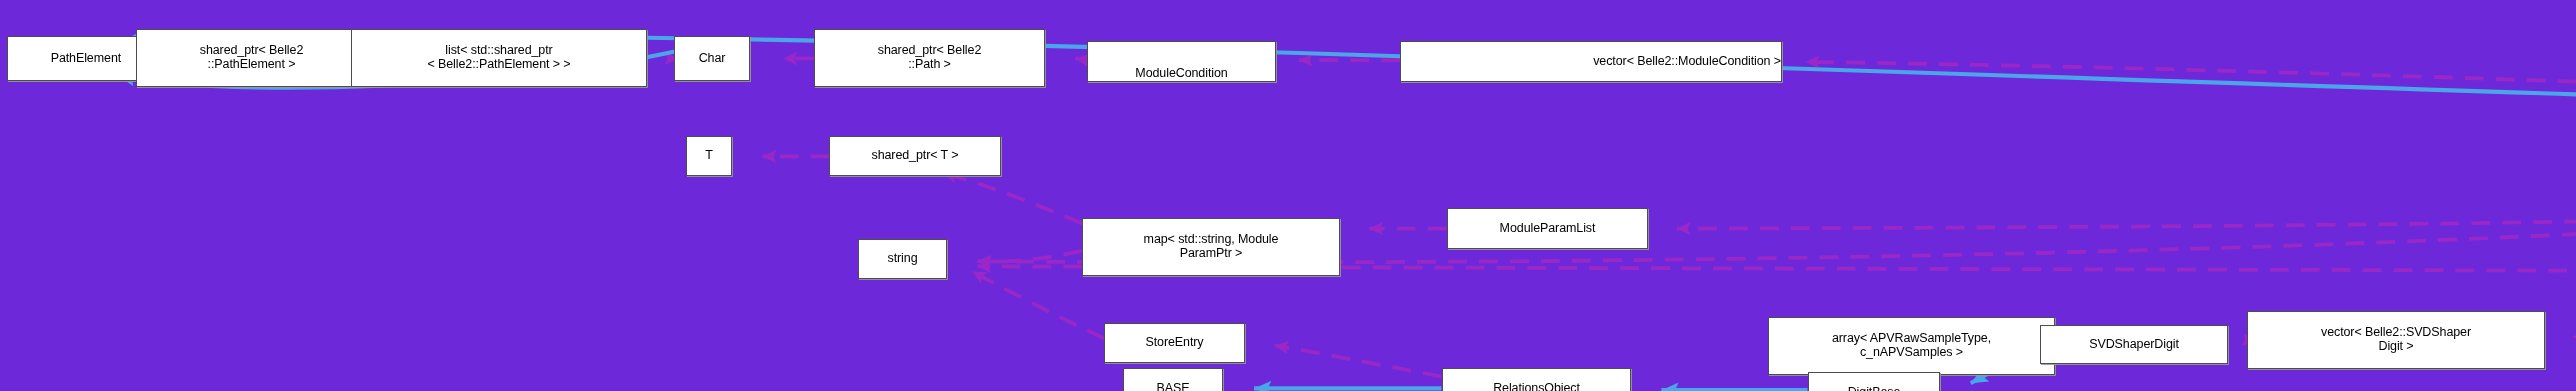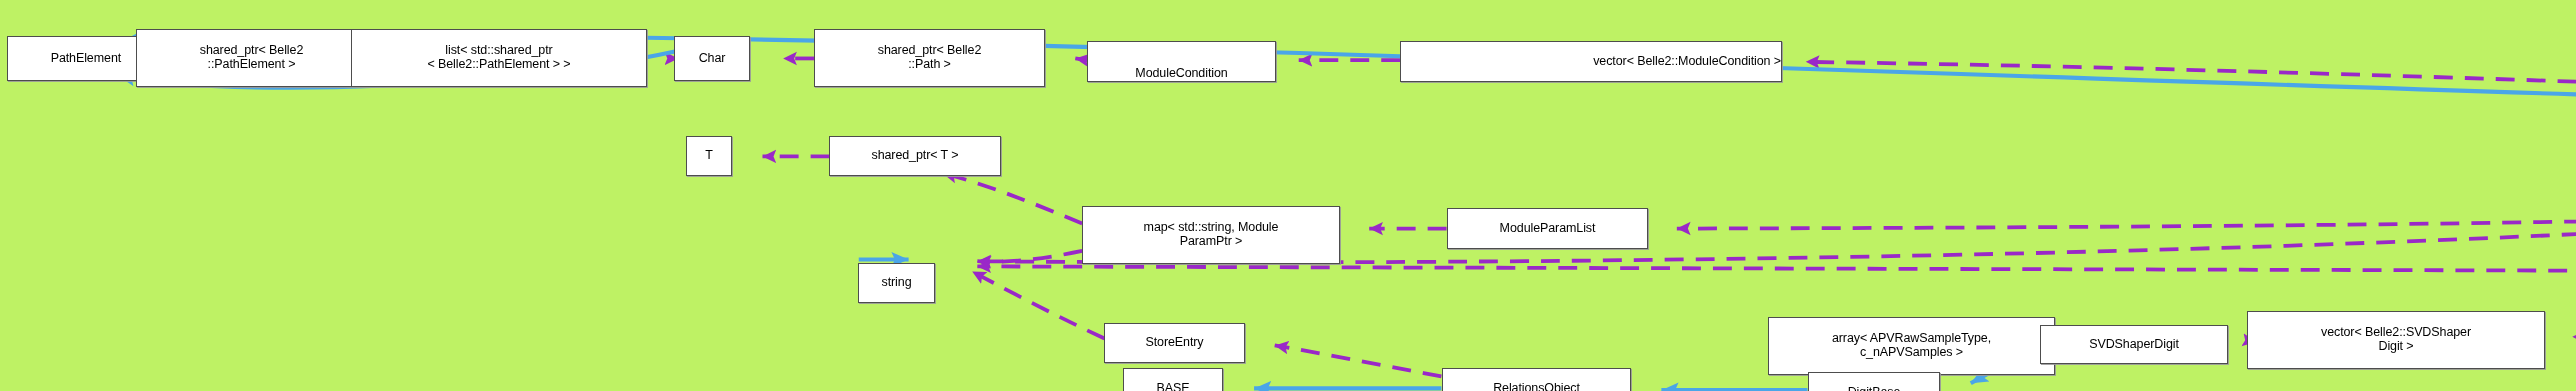--- a/index.html
+++ b/index.html
@@ -1,21 +1,21 @@
 <!DOCTYPE html>
 <html style="font-size:13.8px"><head>
 <meta charset="utf-8">
 <title>SVDShaperDigitSorterModule collaboration diagram</title>
 <style>
   html,body{margin:0;padding:0;background:#000;}
   #canvas{
     position:relative;
     width:2576px;
     height:391px;
-    background:#bef264;
+    background:#6d28d9;
     overflow:hidden;
     font-family:"Liberation Sans","DejaVu Sans",sans-serif;
   }
   #edges{position:absolute;left:0;top:0;width:2576px;height:391px;}
   .node{
     position:absolute;
     box-sizing:border-box;
     background:#ffffff;
     border:0.9px solid #4d4d4d;
     box-shadow:0.9px 0.9px 0 0 #9a9a9a;
@@ -104,28 +104,28 @@
   <div class="node" style="left: 1400px; top: 41px; width: 382px; height: 41px; text-align: right;">
     <span class="lbl">vector&lt; Belle2::ModuleCondition &gt;</span>
   </div>
 
   <div class="node" style="left: 686px; top: 136px; width: 46px; height: 40px;">
     <span class="lbl">T</span>
   </div>
   <div class="node" style="left: 829px; top: 136px; width: 172px; height: 40px;">
     <span class="lbl">shared_ptr&lt; T &gt;</span>
   </div>
-  <div class="node" style="left: 1082px; top: 206px; width: 258px; height: 58px;">
+  <div class="node" style="left: 1082px; top: 218px; width: 258px; height: 58px;">
     <span class="lbl">map&lt; std::string, Module
 ParamPtr &gt;</span>
   </div>
   <div class="node" style="left: 1447px; top: 208px; width: 201px; height: 41px;">
     <span class="lbl">ModuleParamList</span>
   </div>
-  <div class="node" style="left: 858px; top: 239px; width: 77px; height: 40px; margin-top: 24px;">
+  <div class="node" style="left: 858px; top: 239px; width: 89px; height: 40px;">
     <span class="lbl">string</span>
   </div>
   <div class="node" style="left: 1104px; top: 323px; width: 141px; height: 40px;">
     <span class="lbl">StoreEntry</span>
   </div>
   <div class="node" style="left: 1123px; top: 368px; width: 100px; height: 41px;">
     <span class="lbl">BASE</span>
   </div>
   <div class="node" style="left: 1442px; top: 368px; width: 189px; height: 41px;">
     <span class="lbl">RelationsObject</span>

